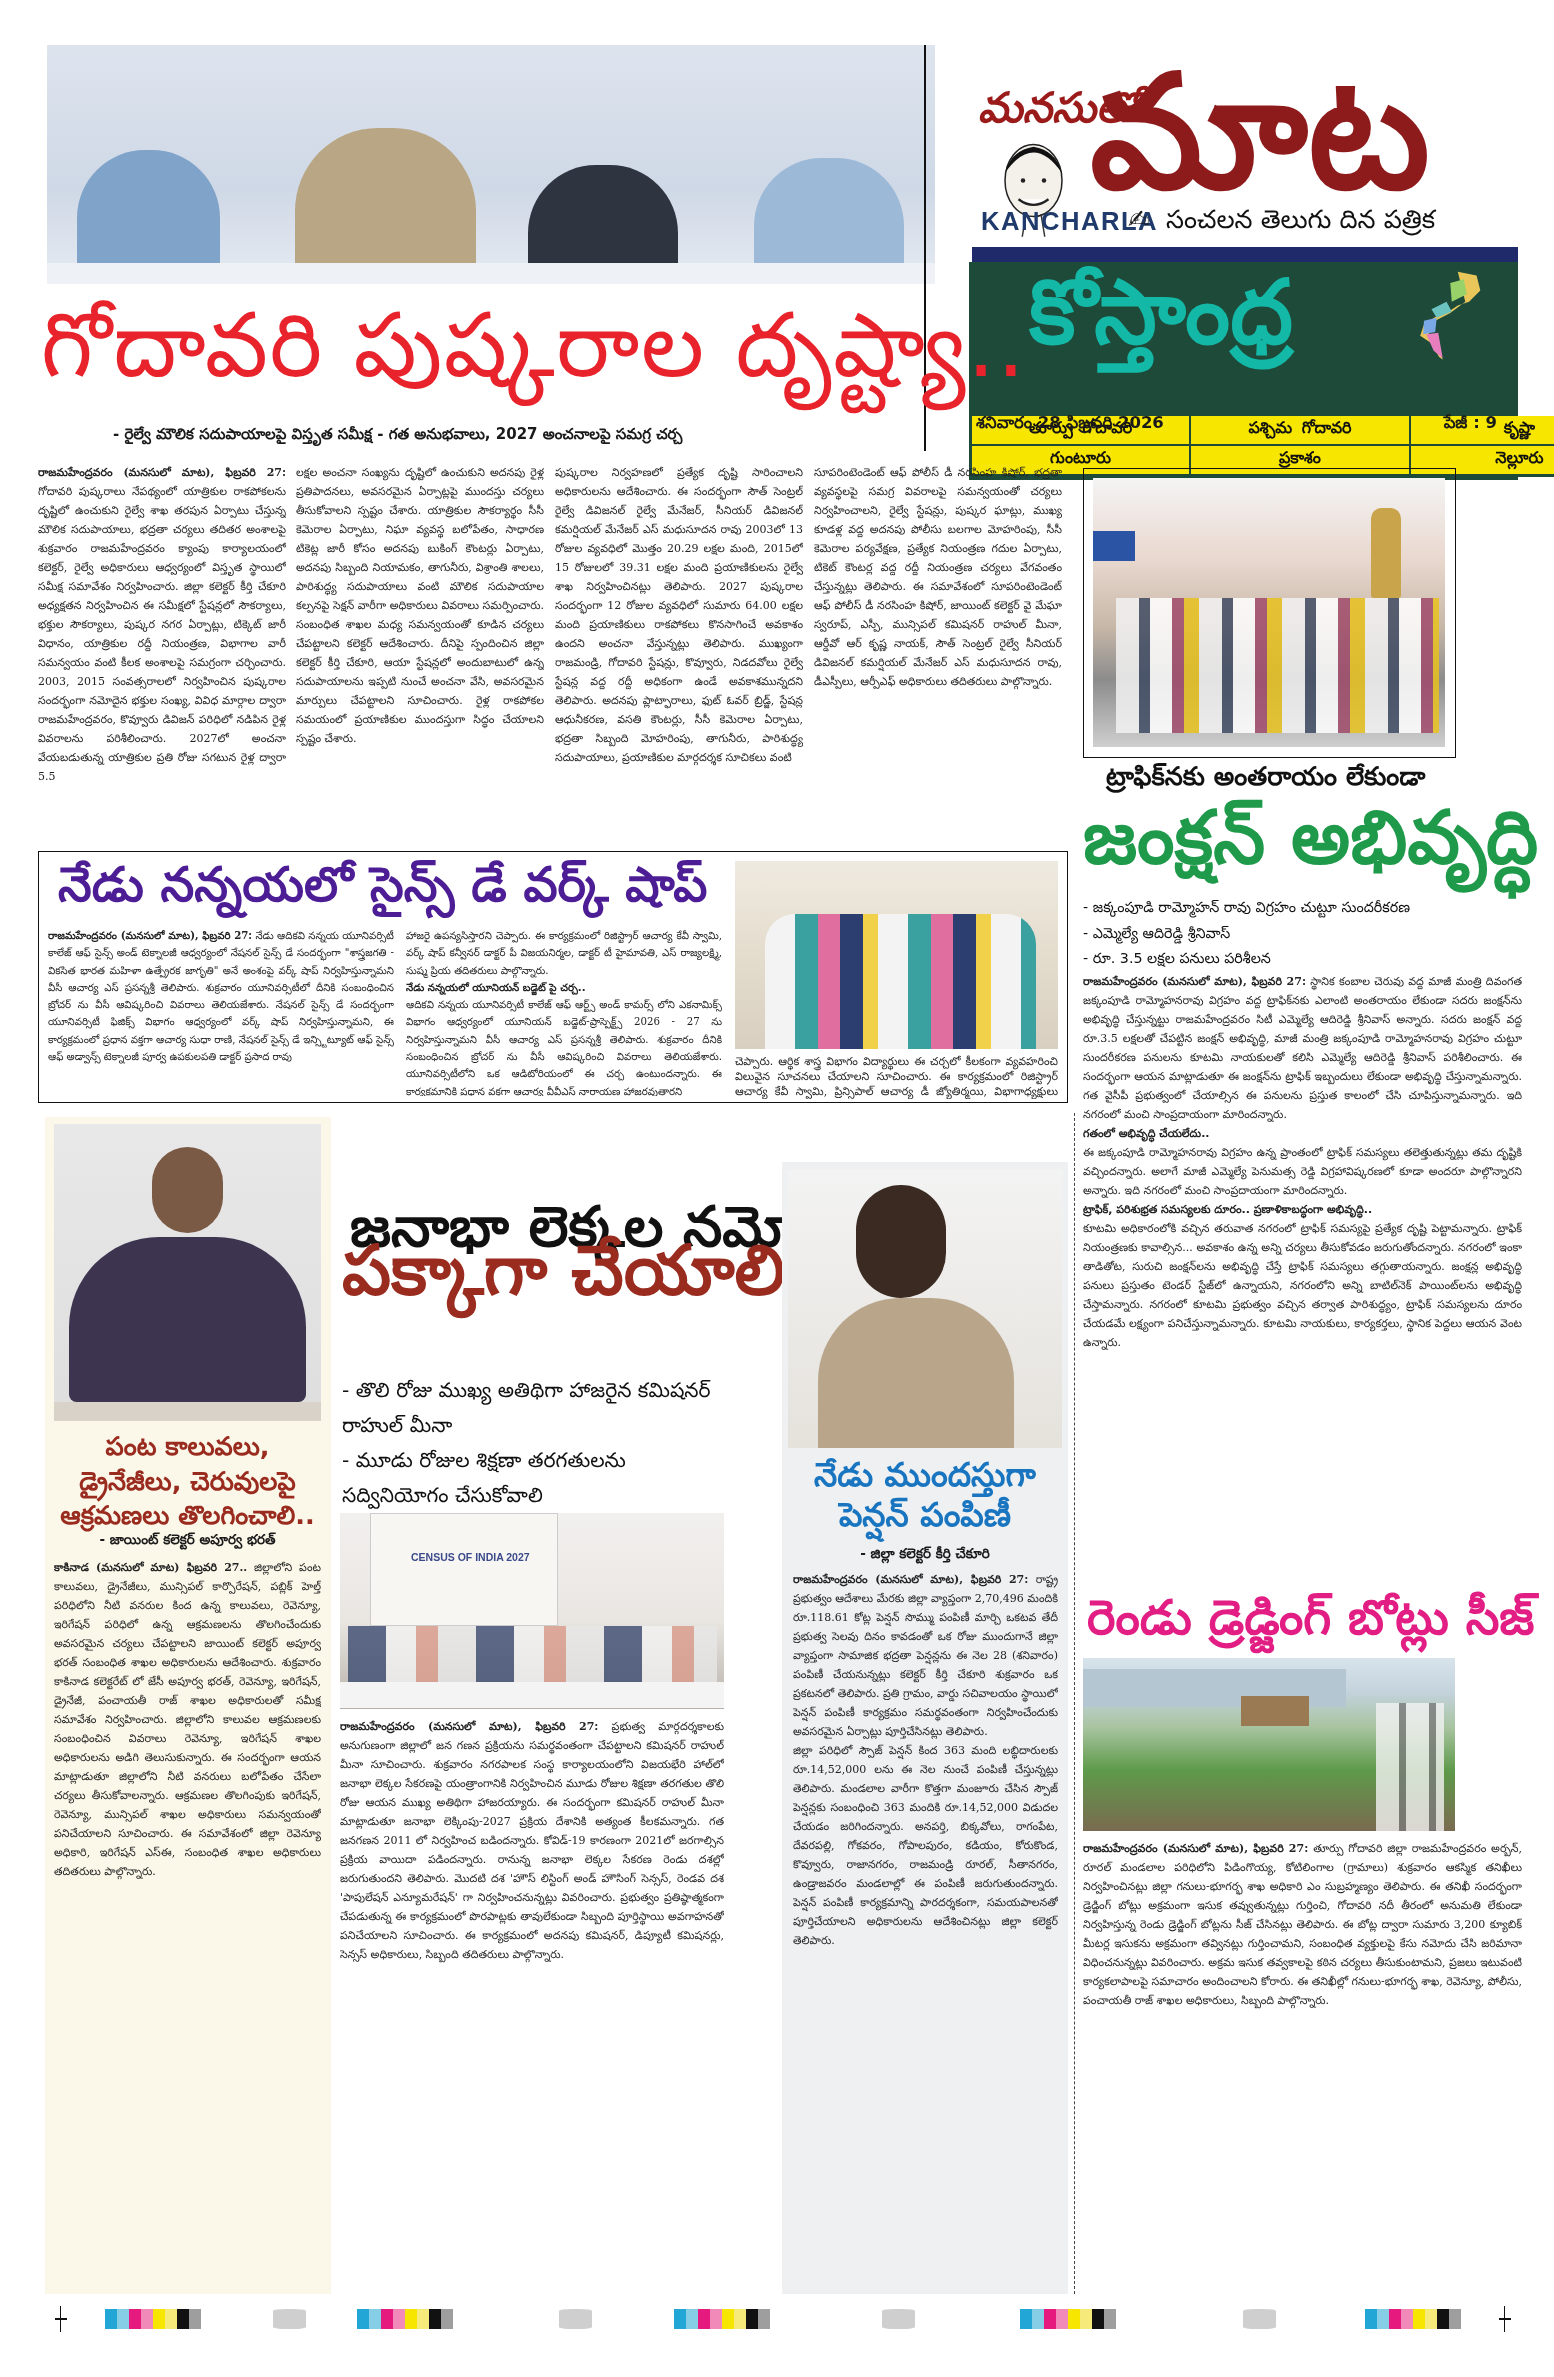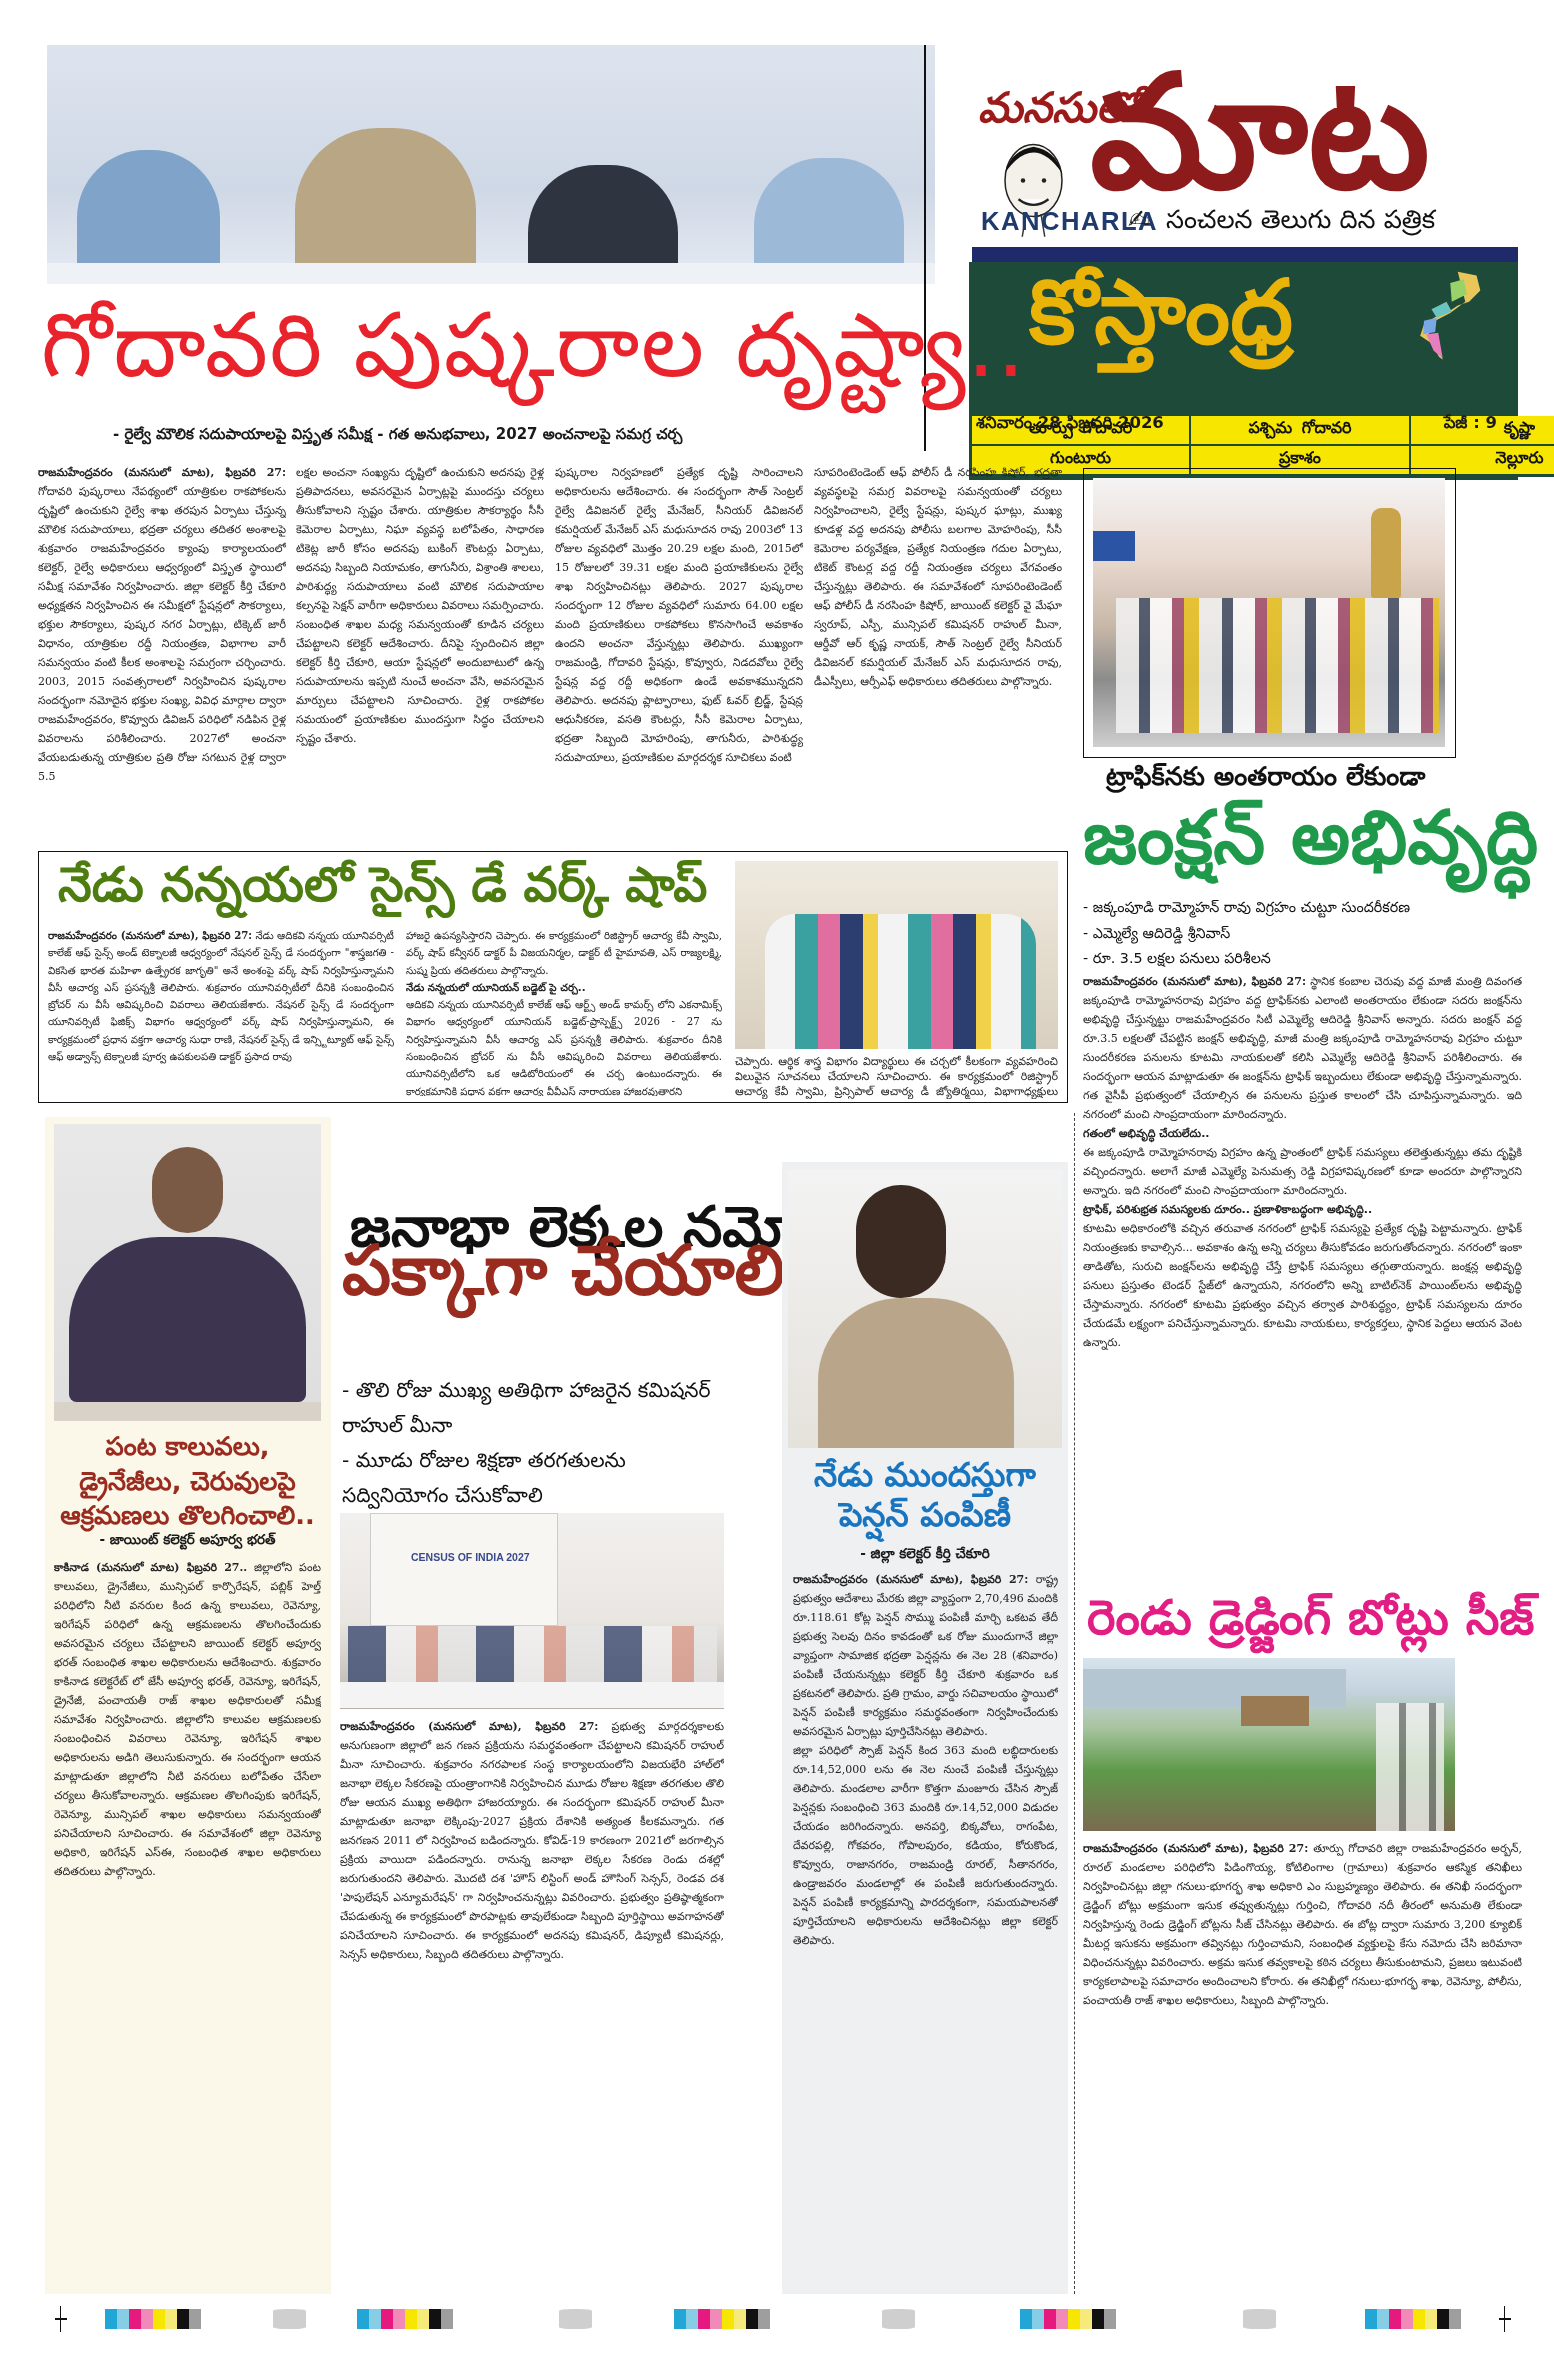--- a/index.html
+++ b/index.html
@@ -10,27 +10,27 @@
   .col { position: absolute; overflow: hidden; }
   .dateline { font-weight: bold; }
   .subhead { font-weight: bold; font-family: "DejaVu Sans", sans-serif; }
   
   .mast-small { color: #9b1b1b; font-weight: bold; font-size: 42px; font-family: "DejaVu Sans", sans-serif; font-style: italic; }
   .mast-big { color: #8e1b1b; font-weight: bold; font-size: 158px; line-height: 1; font-family: "DejaVu Sans", sans-serif; }
   .kancharla { color: #1f3a6b; font-weight: bold; font-size: 25.6px; letter-spacing: 1.5px; font-family: "Liberation Sans", sans-serif; }
   .tagline { font-size: 25.6px; color: #111; }
   .navy-bar { background: #1f2a6b; }
   .green-band { background: #1e4a3a; }
-  .region-title { color: #eab308; font-weight: bold; font-size: 89px; line-height: 1; font-family: "DejaVu Sans", sans-serif; text-align: center; }
+  .region-title { color: #14b8a6; font-weight: bold; font-size: 89px; line-height: 1; font-family: "DejaVu Sans", sans-serif; text-align: center; }
   .district-grid { display: grid; grid-template-columns: 1fr 1fr 1fr; gap: 2.3px; background: #1e4a3a; padding: 0 3px 3px 3px; }
   .district-cell { background: #f7e600; text-align: center; font-size: 16px; font-weight: bold; color: #111; padding: 3px 0; }
   .dateline-top { font-size: 16.5px; font-weight: bold; }
   .headline-red { color: #e8232b; font-size: 89px; line-height: 1.1; font-family: "DejaVu Sans", sans-serif; font-weight: normal; letter-spacing: 1.5px; }
   .deck { font-size: 15px; font-weight: bold; }
-  .headline-blue { color: #4d7c0f; font-size: 48px; font-weight: bold; line-height: 1.1; }
+  .headline-blue { color: #4c1d95; font-size: 48px; font-weight: bold; line-height: 1.1; }
   .headline-green { color: #1e9a4a; font-size: 74px; font-weight: bold; line-height: 1.1; }
   .kicker { font-size: 25.6px; font-weight: bold; color: #111; }
   .bullet { font-size: 14.3px; line-height: 25.6px; color: #111; }
   .headline-black { color: #111; font-size: 56px; font-weight: bold; line-height: 1.1; }
   .headline-maroon { color: #9a2b1f; font-size: 69px; font-weight: bold; line-height: 1.1; }
   .bullet-lg { font-size: 20.3px; line-height: 35px; color: #111; }
   .headline-maroon-sm { color: #9a2b1f; font-size: 25.6px; font-weight: bold; line-height: 1.35; text-align: center; }
   .byline { font-size: 13.5px; font-weight: bold; text-align: center; }
   .headline-blue-sm { color: #1975c0; font-size: 33px; font-weight: bold; line-height: 1.2; text-align: center; }
   .headline-pink { color: #e21e84; font-size: 48px; font-weight: bold; line-height: 1.1; }

